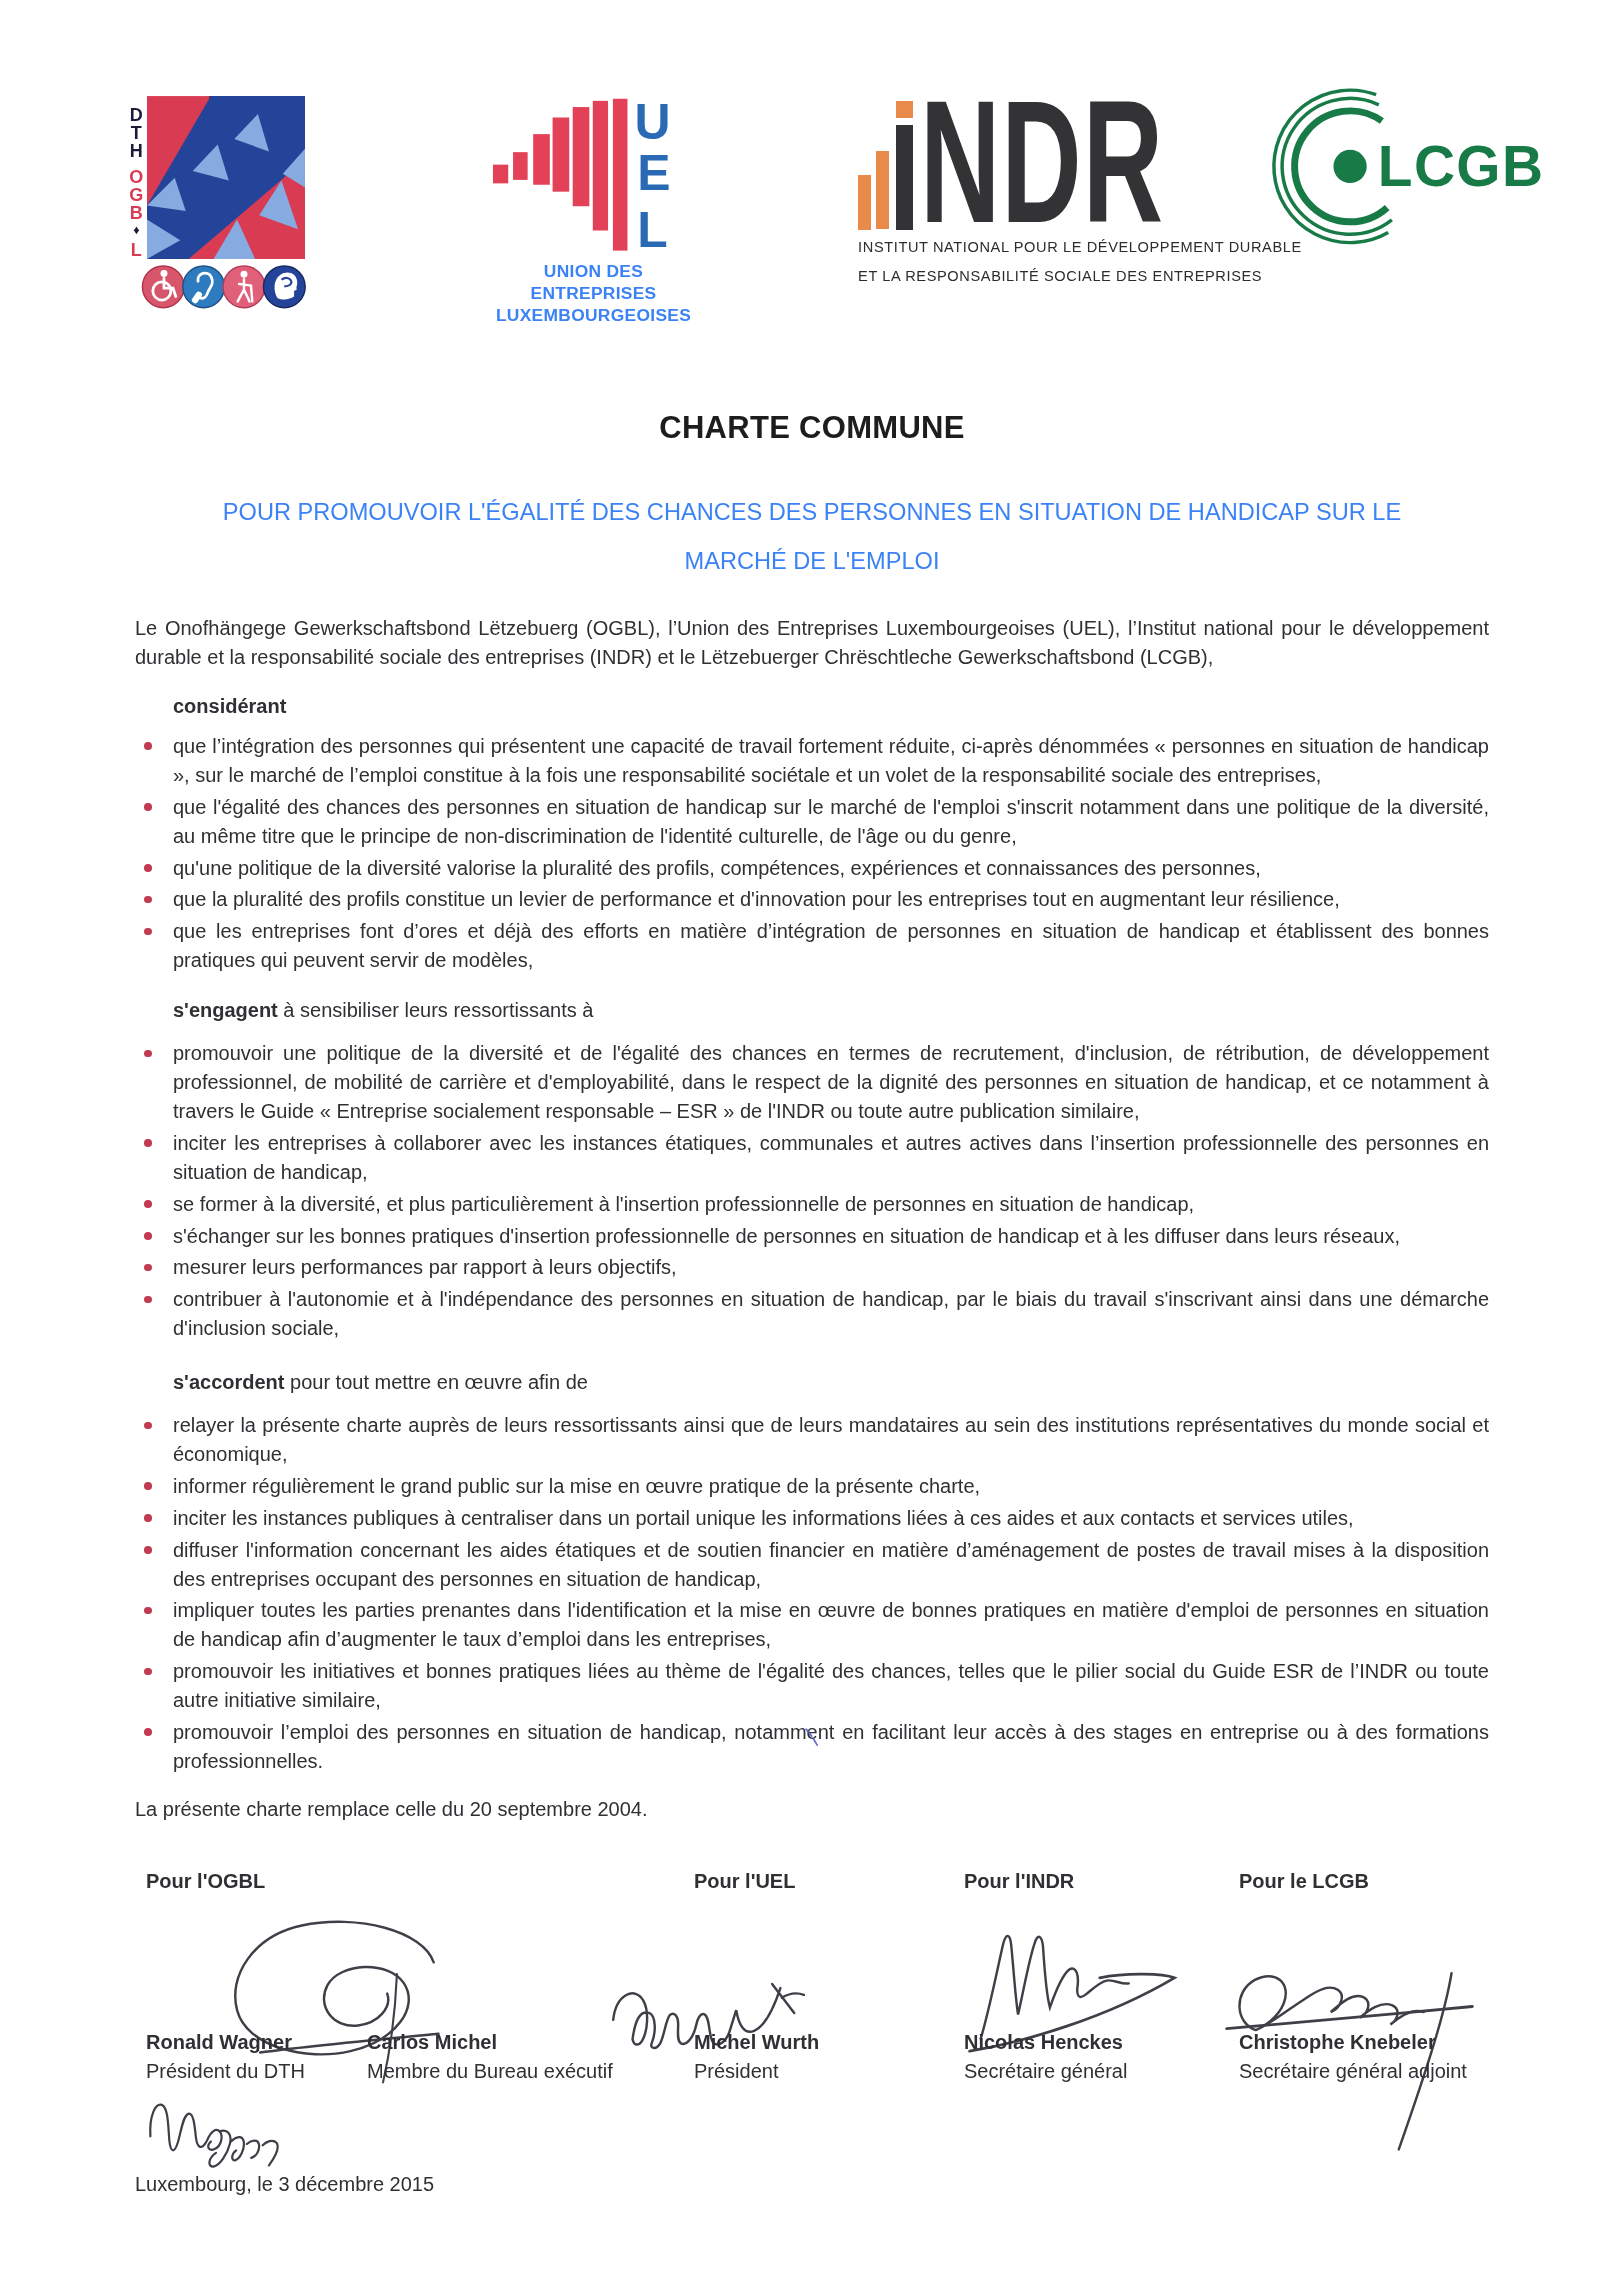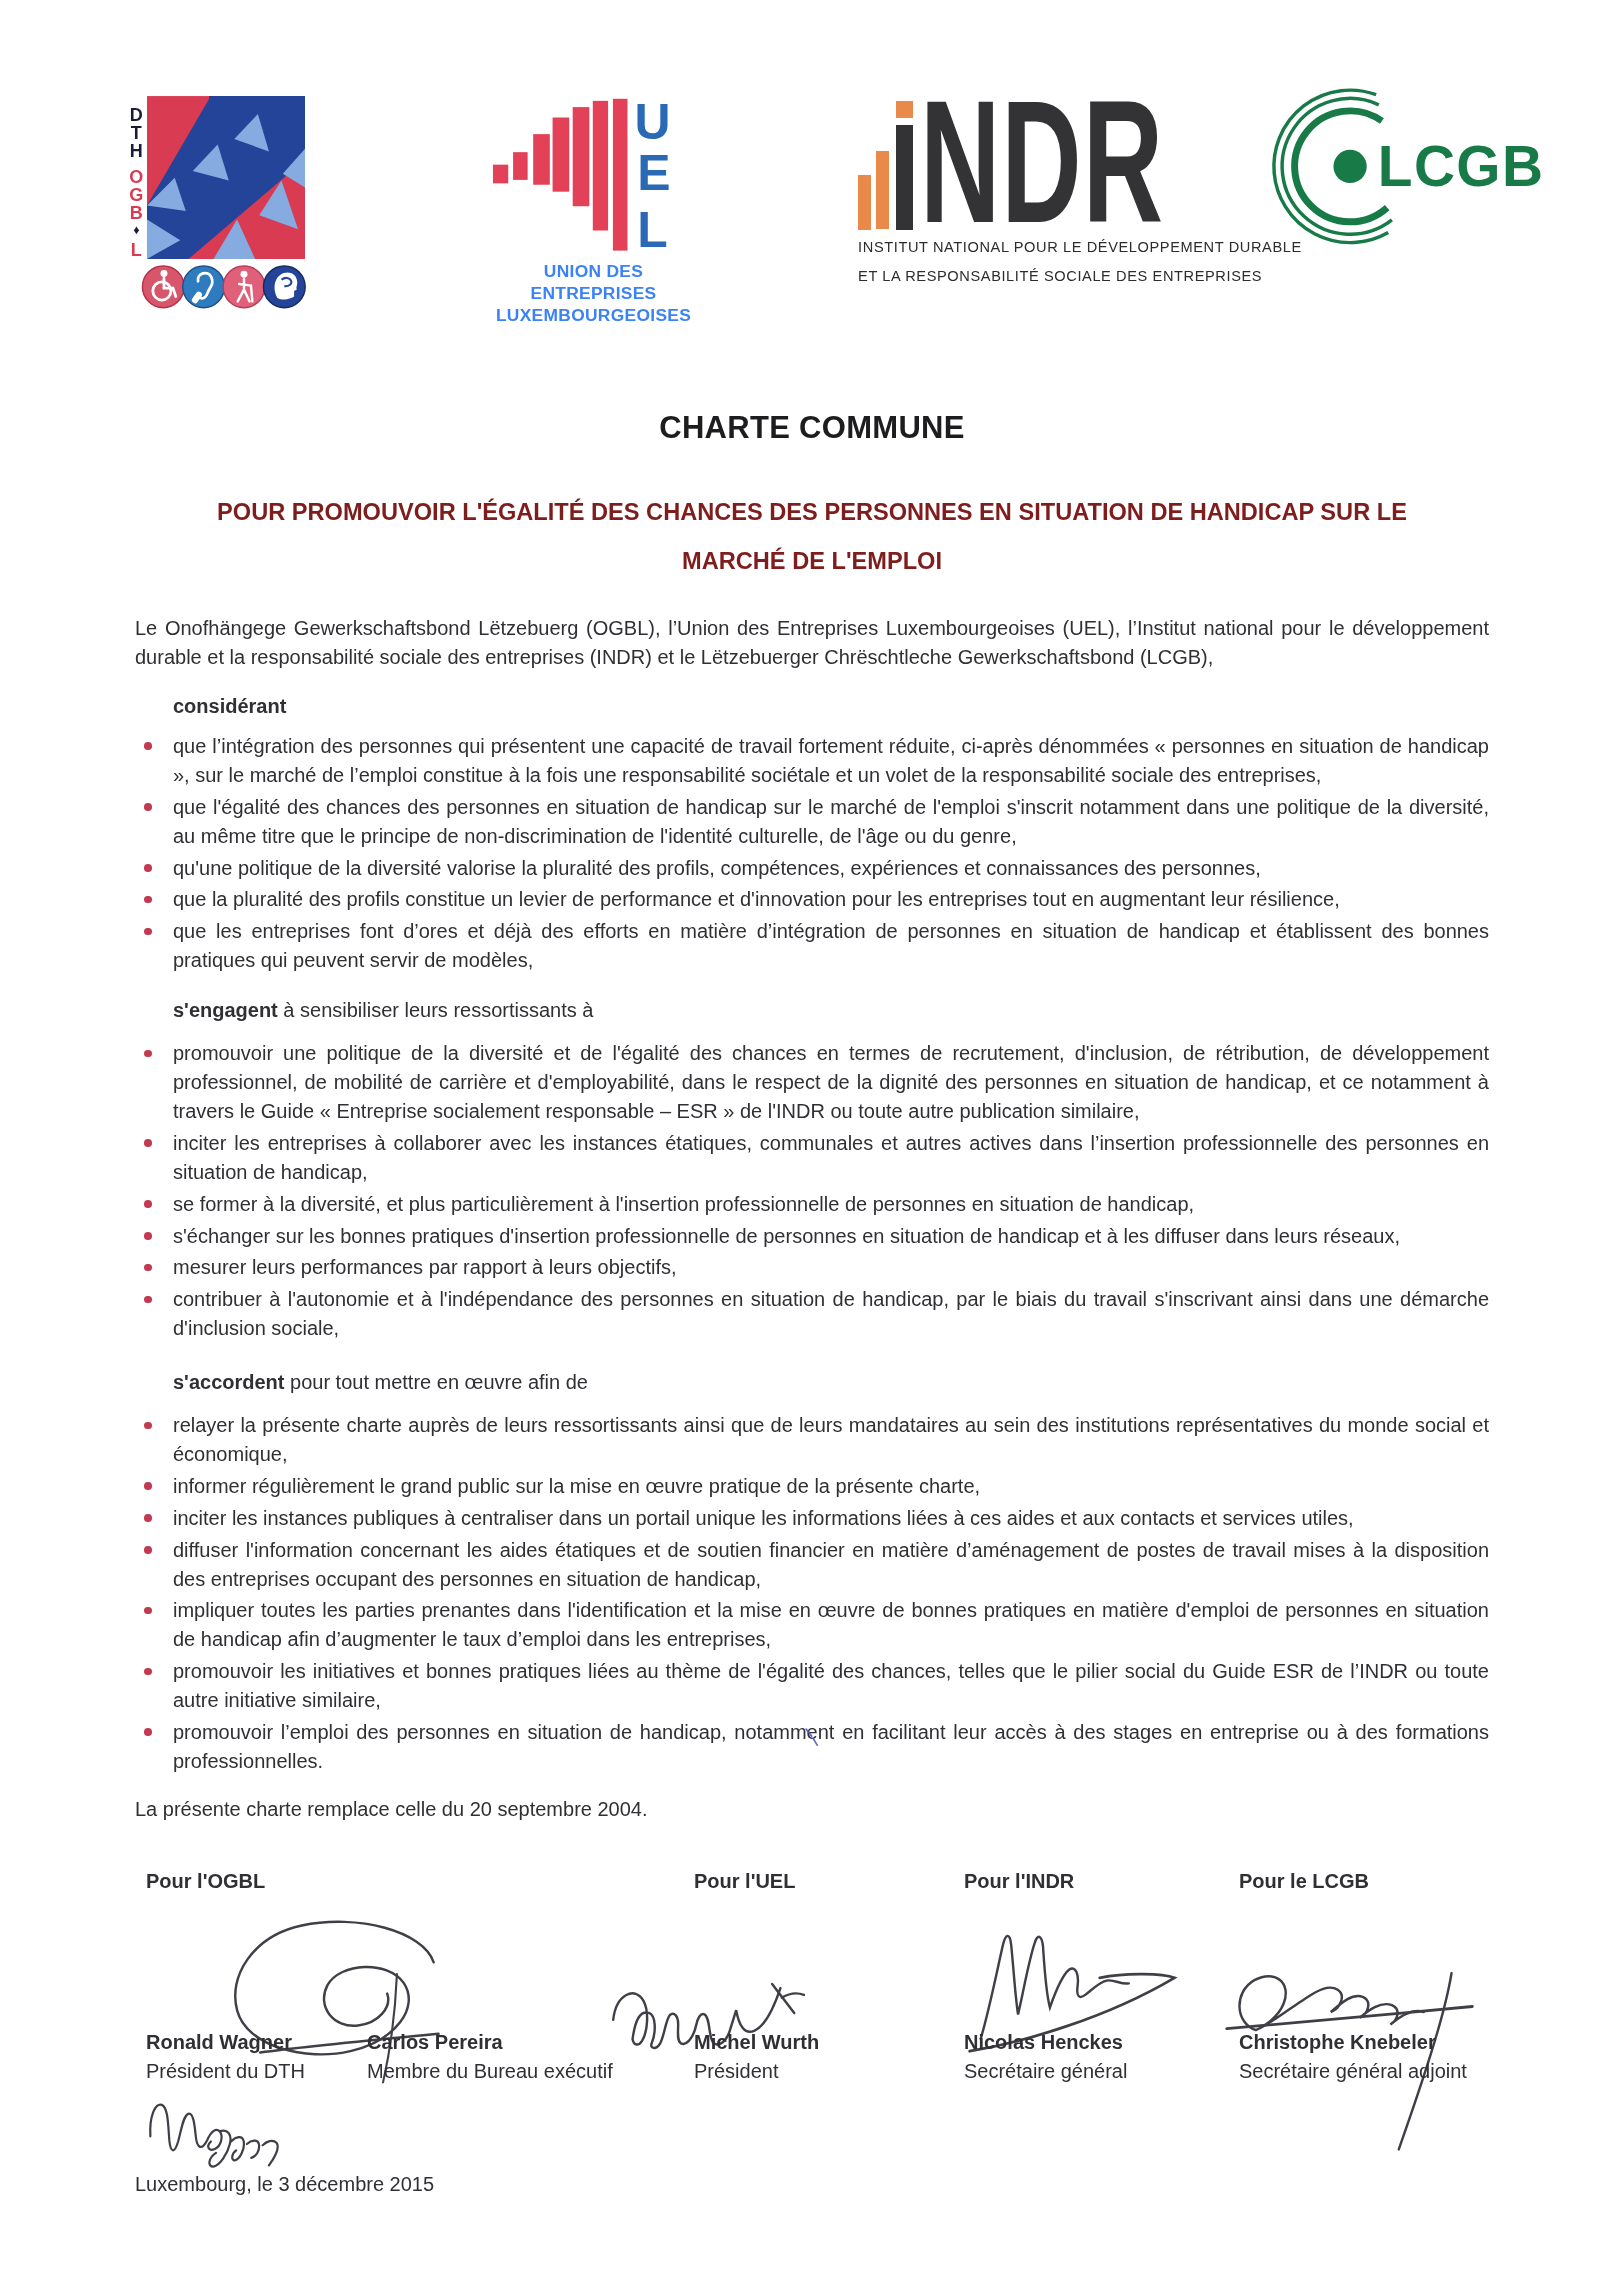--- a/index.html
+++ b/index.html
@@ -23,21 +23,21 @@
   .indr-stem{position:absolute;left:40px;top:28px;width:16.7px;height:105px;background:#333336;}
   .indr-ndr{position:absolute;left:64px;top:0px;font-weight:bold;font-size:174px;line-height:130px;
             color:#333336;letter-spacing:1.4px;transform:scaleX(0.64);transform-origin:left top;}
   .indr-tagline{position:absolute;left:2.1px;top:136px;font-size:14.6px;line-height:29px;color:#2c2c2e;letter-spacing:0.6px;white-space:nowrap;}
 
   .lcgb{left:1260px;top:78px;}
 
   
   .content{position:absolute;left:135px;top:410px;width:1354px;}
   .title{text-align:center;font-weight:bold;font-size:31px;line-height:36px;color:#1d1d1f;letter-spacing:0.3px;}
-  .subtitle{margin-top:42px;text-align:center;font-weight:bold;font-size:23.6px;line-height:49px;color:#7f1d1d;}
+  .subtitle{margin-top:42px;text-align:center;font-weight:normal;font-size:23.6px;line-height:49px;color:#3b82f6;}
   .intro{margin-top:28px;font-size:20px;line-height:29px;text-align:justify;}
   .lead{margin-top:12.5px;font-size:20px;line-height:29px;margin-left:38px;}
   .lead b{font-weight:bold;}
   .blist{margin-top:11px;}
   .bitem{position:relative;padding-left:38px;margin-bottom:2.8px;}
   .bdot{position:absolute;left:9px;top:10.4px;width:7.6px;height:7.6px;border-radius:50%;background:#c23a50;}
   .btxt{font-size:20px;line-height:29px;text-align:justify;}
   .closing{margin-top:19.4px;font-size:20px;line-height:29px;}
 
   
@@ -261,21 +261,21 @@
         <path d="M60,150 C30,140 28,95 58,78 C88,62 112,82 100,112 C92,132 70,146 60,150 C80,142 110,118 132,104 C150,92 166,84 178,92 C190,100 182,118 168,124 C180,114 198,96 214,102 C228,108 222,126 210,132 C222,122 240,108 256,114 C270,120 264,136 254,142 C268,130 286,118 302,124" fill="none" stroke="#3f3f48" stroke-width="3.5" stroke-linecap="round"></path>
         <path d="M18,148 C110,140 250,128 372,116" fill="none" stroke="#3f3f48" stroke-width="4" stroke-linecap="round"></path>
         <path d="M342,68 C332,130 300,225 266,322" fill="none" stroke="#3f3f48" stroke-width="3.5" stroke-linecap="round"></path>
       </svg>
       <svg class="sig-svg" style="left:0px;top:224px" width="167" height="82" viewBox="0 0 240 130">
         <path d="M12,72 C10,40 20,18 30,22 C40,26 40,52 42,78 C44,98 50,100 56,80 C62,58 64,40 72,36 C80,34 82,52 84,72 C86,92 94,94 102,78 C108,64 116,58 122,64 C128,72 124,88 114,92 C104,96 100,88 108,80" fill="none" stroke="#3f3f48" stroke-width="3.5" stroke-linecap="round"></path>
         <path d="M122,64 C134,60 142,68 138,84 C134,100 122,118 112,120 C102,120 104,106 116,98 M140,80 C148,72 158,70 160,80 C162,92 154,108 146,110 C140,110 140,100 148,94 M165,84 C172,78 182,76 184,84 C186,94 180,104 172,106 M190,86 C196,80 206,76 212,82 C218,90 210,104 200,118" fill="none" stroke="#3f3f48" stroke-width="3.5" stroke-linecap="round"></path>
       </svg>
 
       <div class="sig-name" style="left:11px">Ronald Wagner</div>
-      <div class="sig-name" style="left:232px">Carlos Pereira</div>
+      <div class="sig-name" style="left:232px">Carlos Michel</div>
       <div class="sig-name" style="left:559px">Michel Wurth</div>
       <div class="sig-name" style="left:829px">Nicolas Henckes</div>
       <div class="sig-name" style="left:1104px">Christophe Knebeler</div>
 
       <div class="sig-title" style="left:11px">Président du DTH</div>
       <div class="sig-title" style="left:232px">Membre du Bureau exécutif</div>
       <div class="sig-title" style="left:559px">Président</div>
       <div class="sig-title" style="left:829px">Secrétaire général</div>
       <div class="sig-title" style="left:1104px">Secrétaire général adjoint</div>
 

